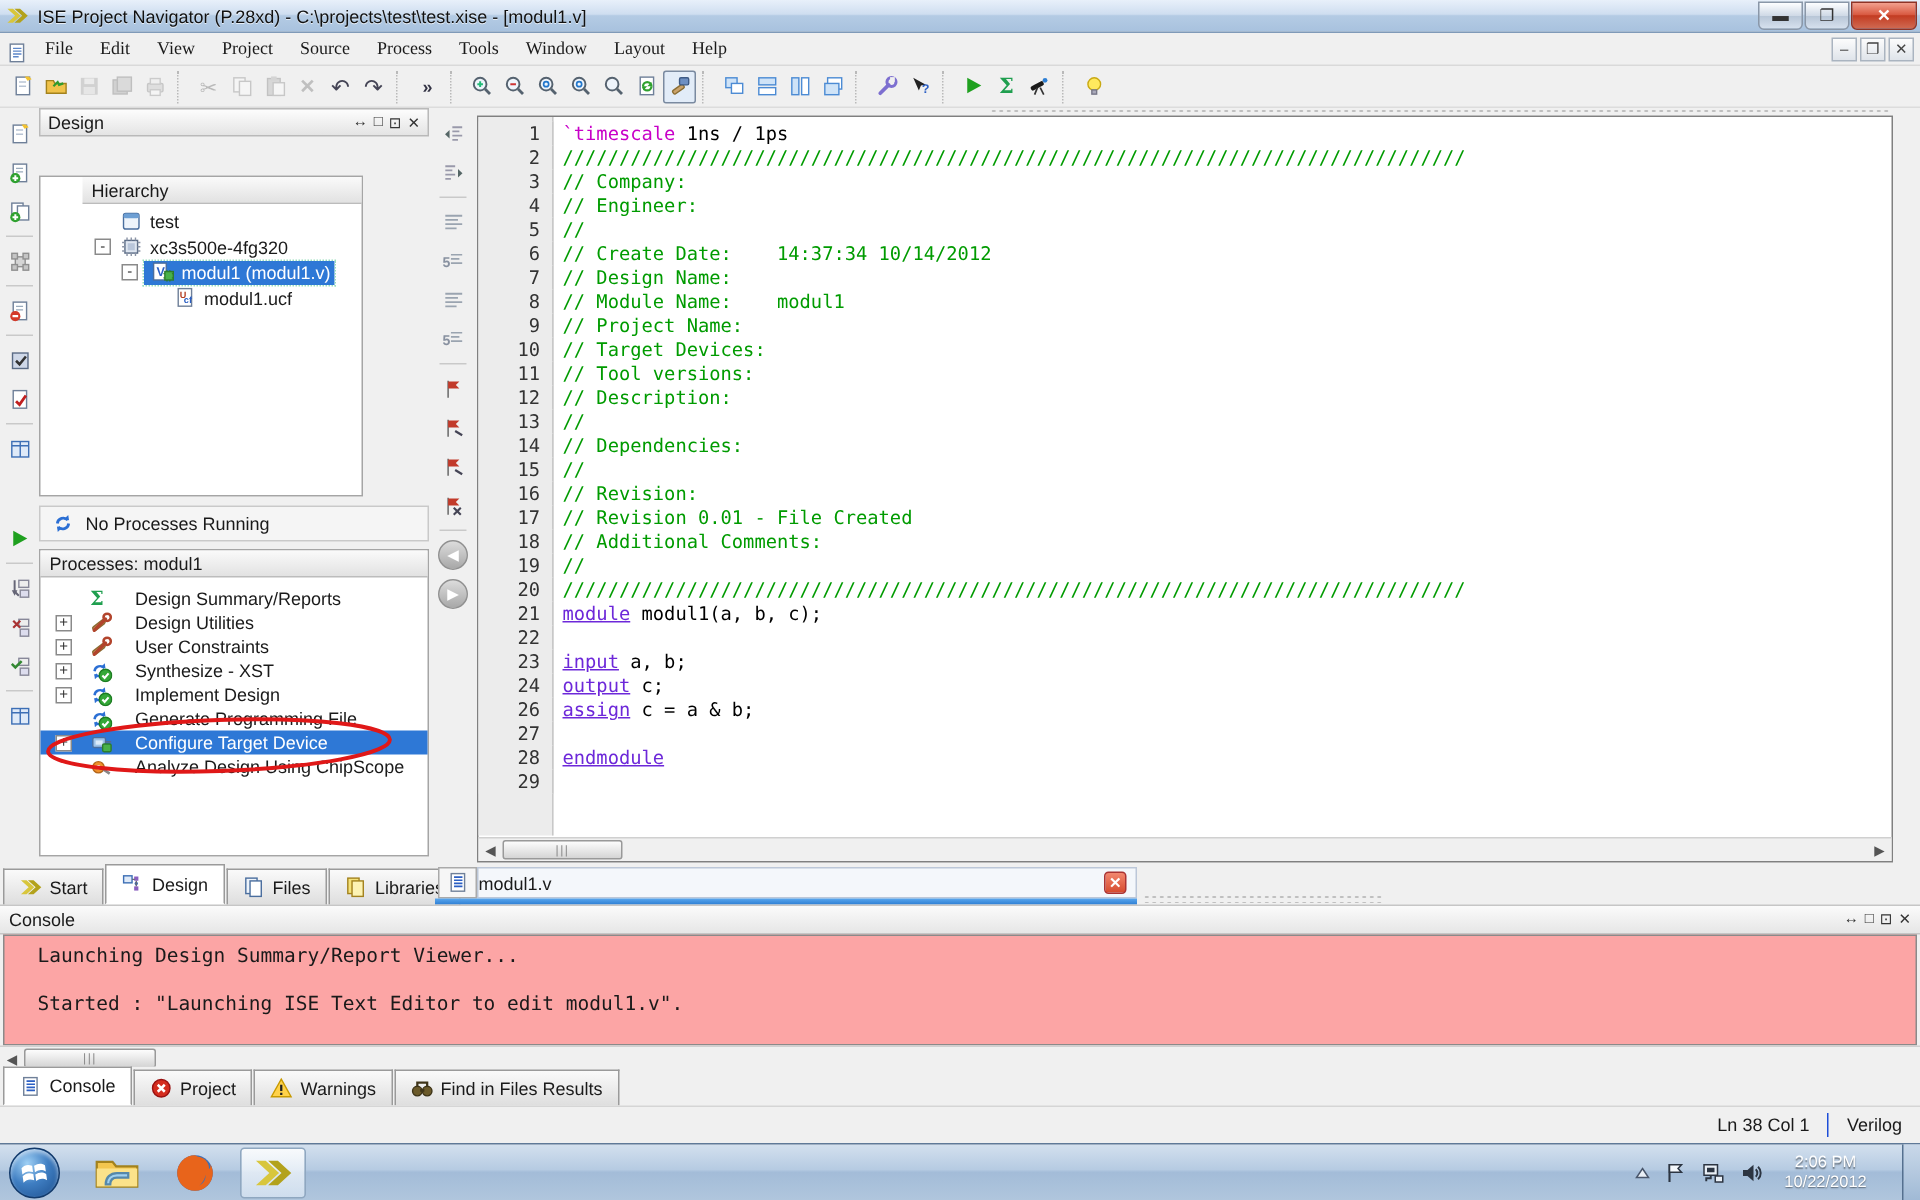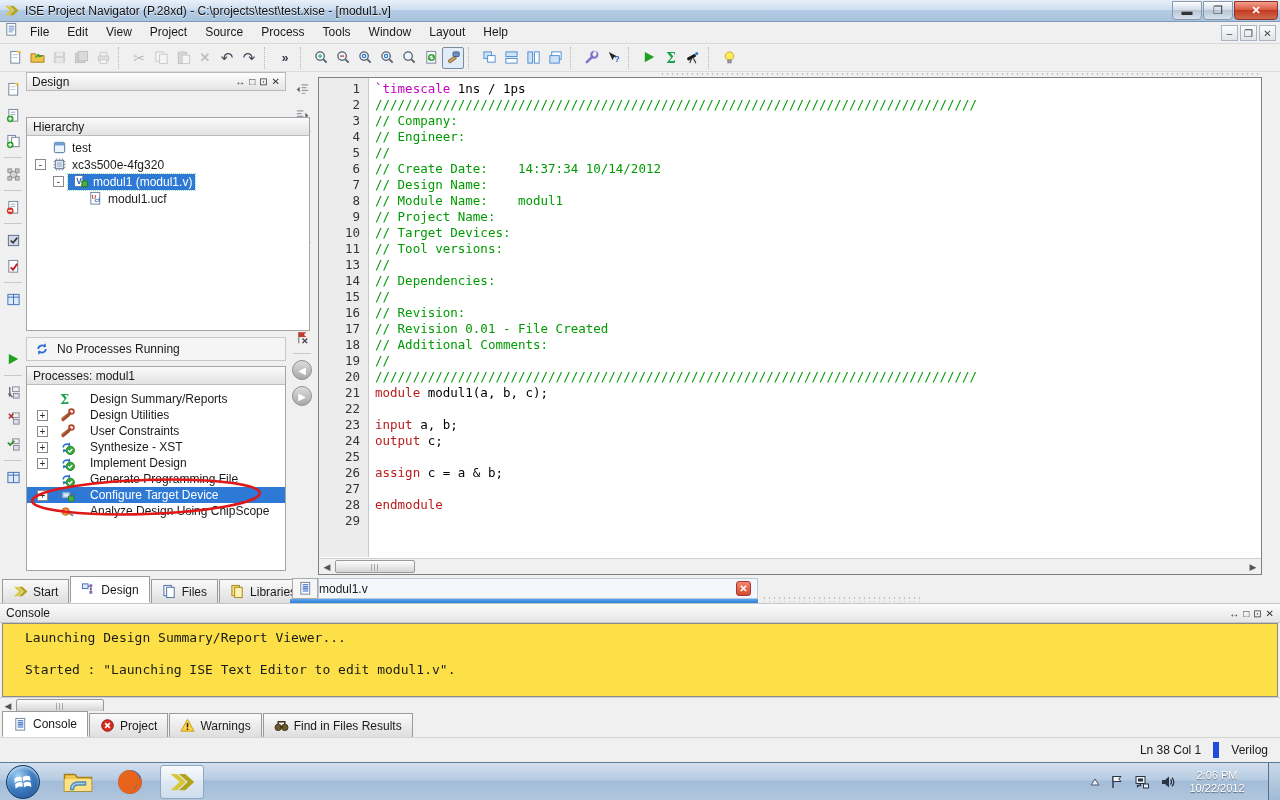--- a/index.html
+++ b/index.html
@@ -15,21 +15,21 @@
   .titlebar .ttext{margin-left:6px;color:#111;text-shadow:0 1px 0 rgba(255,255,255,.7);}
   .winbtns{position:absolute;right:2px;top:1px;display:flex;gap:1px;}
   .wbtn{width:30px;height:19px;border:1px solid #8a97a8;border-radius:0 0 4px 4px;
     background:linear-gradient(#fdfeff,#cfd9e6 50%,#b7c5d6 50%,#d6e1ee);
     display:flex;align-items:center;justify-content:center;font-size:11px;color:#333;}
   .wbtn.close{background:linear-gradient(#f2a08e,#d95b43 45%,#c33c22 50%,#d06a52);color:#fff;
     border-color:#8e3326;width:44px;font-weight:bold;}
 
   
   .menubar{left:0;top:22px;width:1280px;height:22px;background:#f0f0f0;border-bottom:1px solid #d9d9d9;
-    display:flex;align-items:flex-start;}
+    display:flex;align-items:flex-end;font-family:Liberation Serif, serif;}
   .menuitem{padding:3px 9px;}
   .mdibtns{position:absolute;right:4px;top:25px;display:flex;gap:2px;}
   .mdib{width:17px;height:16px;border:1px solid #aab4c0;background:linear-gradient(#fcfcfc,#dfe4ea);
     font-size:10px;display:flex;align-items:center;justify-content:center;color:#444;}
 
   
   .toolbar{left:0;top:44px;width:1280px;height:28px;background:#f0f0f0;border-bottom:1px solid #dcdcdc;
     display:flex;align-items:center;padding-left:4px;}
   .tbi{width:22px;height:22px;display:flex;align-items:center;justify-content:center;
     font-size:14px;color:#444;border:1px solid transparent;border-radius:2px;}
@@ -71,21 +71,21 @@
   .statusrow{left:26px;top:337px;width:260px;height:24px;background:#f5f5f5;border:1px solid #c9c9c9;
     display:flex;align-items:center;gap:6px;padding:0 8px;}
 
   
   .editor{left:318px;top:77px;width:944px;height:498px;background:#fff;border:1px solid #808080;}
   .coderows{position:absolute;left:0;top:0;right:0;bottom:17px;overflow:hidden;padding-top:3px;}
   .crow{height:16px;display:flex;font-family:"DejaVu Sans Mono",monospace;font-size:12.5px;white-space:pre;}
   .lnum{width:50px;background:#ececec;color:#333;text-align:right;padding-right:8px;flex:0 0 auto;
     border-right:1px solid #c8c8c8;}
   .ctext{padding-left:6px;}
-  .tk-p{color:#000;} .tk-c{color:#009b00;} .tk-k{color:#b91c1c;} .tk-m{color:#c800c8;}
+  .tk-p{color:#000;} .tk-c{color:#009b00;} .tk-k{color:#6d28d9;text-decoration:underline;} .tk-m{color:#c800c8;}
   .gutterfill{position:absolute;left:0;top:0;width:50px;bottom:17px;background:#ececec;border-right:1px solid #c8c8c8;}
 
   
   .hscroll{height:16px;background:#f0f0f0;border-top:1px solid #d0d0d0;position:absolute;display:flex;align-items:center;}
   .sarrow{width:16px;height:15px;display:flex;align-items:center;justify-content:center;font-size:9px;color:#555;}
   .sthumb{height:13px;background:linear-gradient(#fdfdfd,#d5d5d5);border:1px solid #999;border-radius:2px;
     display:flex;align-items:center;justify-content:center;color:#888;font-size:8px;letter-spacing:1px;}
 
   
   .tabsrow{left:0;top:576px;width:1280px;height:27px;background:#f0f0f0;display:flex;align-items:flex-end;}
@@ -100,29 +100,29 @@
   .doctab .closex{position:absolute;right:6px;width:15px;height:15px;border-radius:3px;
     background:linear-gradient(#f2876f,#d64b2f);border:1px solid #a33;color:#fff;font-size:10px;font-weight:bold;
     display:flex;align-items:center;justify-content:center;}
   .blueline{position:absolute;left:0px;top:23px;width:468px;height:4px;
     background:linear-gradient(#5aa7ee,#2f7fd4);}
   .dots{background-image:radial-gradient(#bfbfbf 1px,transparent 1.2px);background-size:5px 4px;}
 
   
   .conhead{left:0;top:603px;width:1280px;height:20px;background:linear-gradient(#fbfbfb,#e6e6e6);
     border-top:1px solid #c6c6c6;border-bottom:1px solid #c6c6c6;display:flex;align-items:center;padding:0 6px;}
-  .conbody{left:2px;top:623px;width:1276px;height:74px;background:#fde047;border:1px solid #8a8a8a;
+  .conbody{left:2px;top:623px;width:1276px;height:74px;background:#fca5a5;border:1px solid #8a8a8a;
     font-family:"DejaVu Sans Mono",monospace;font-size:13px;padding:6px 0 0 22px;}
   .conline{height:16px;white-space:pre;}
   .contabs{left:0;top:711px;width:1280px;height:26px;background:#f0f0f0;display:flex;align-items:flex-end;padding-left:2px;}
 
   
   .statusbar{left:0;top:737px;width:1280px;height:25px;background:#f0f0f0;border-top:1px solid #d5d5d5;
     display:flex;align-items:center;justify-content:flex-end;gap:0;}
-  .sb-cell{padding:0 12px;height:16px;display:flex;align-items:center;border-left:6px solid #1d4ed8;}
+  .sb-cell{padding:0 12px;height:16px;display:flex;align-items:center;border-left:1px solid #1d4ed8;}
 
   
   .taskbar{left:0;top:762px;width:1280px;height:38px;
     background:linear-gradient(#d3e0ee 0%,#b6cbe2 45%,#a3bcd8 50%,#b0c6dd 100%);
     border-top:1px solid #5f7998;display:flex;align-items:center;}
   .orb{width:34px;height:34px;border-radius:50%;margin:0 16px 0 6px;
     background:radial-gradient(circle at 35% 30%,#9fd0f5 0%,#3f7ec2 45%,#1b4e8d 100%);
     border:1px solid #123a6b;display:flex;align-items:center;justify-content:center;box-shadow:inset 0 2px 3px rgba(255,255,255,.6);}
   .tbtn{width:44px;height:34px;margin-right:8px;display:flex;align-items:center;justify-content:center;border-radius:3px;}
   .tbtn.active{background:linear-gradient(rgba(255,255,255,.85),rgba(220,232,245,.7));border:1px solid #8fa7c0;}
@@ -546,21 +546,21 @@
 
   <div class="abs panelhead" style="left:26px;top:72px;width:260px;">
     <span>Design</span>
     <div class="ph-btns">
       <span>↔</span>
       <span>□</span>
       <span>⊡</span>
       <span>✕</span>
     </div>
   </div>
-  <div class="abs box" style="left:26px;top:117px;width:284px;height:214px;">
+  <div class="abs box" style="left:26px;top:117px;width:216px;height:214px;padding-left:28px;">
     <div class="boxhead">
       <span>Hierarchy</span>
     </div>
     <div id="hier-tree" style="padding-top:3px;">
         <div class="trow" style="padding-left: 8px;">
           <span class="noexp"></span>
           <span style="display: inline-flex; align-items: center;">
             <span class="ticon">
               <svg width="15" height="15" viewBox="0 0 16 16">
                 <rect x="2.5" y="2.5" width="11" height="11" rx="1.5" fill="#eef4fb" stroke="#4a6e9e"></rect>
@@ -739,33 +739,33 @@
         <div class="crow"><span class="lnum">2</span><span class="ctext"><span class="tk-c">////////////////////////////////////////////////////////////////////////////////</span></span></div>
         <div class="crow"><span class="lnum">3</span><span class="ctext"><span class="tk-c">// Company: </span></span></div>
         <div class="crow"><span class="lnum">4</span><span class="ctext"><span class="tk-c">// Engineer: </span></span></div>
         <div class="crow"><span class="lnum">5</span><span class="ctext"><span class="tk-c">// </span></span></div>
         <div class="crow"><span class="lnum">6</span><span class="ctext"><span class="tk-c">// Create Date:    14:37:34 10/14/2012 </span></span></div>
         <div class="crow"><span class="lnum">7</span><span class="ctext"><span class="tk-c">// Design Name: </span></span></div>
         <div class="crow"><span class="lnum">8</span><span class="ctext"><span class="tk-c">// Module Name:    modul1 </span></span></div>
         <div class="crow"><span class="lnum">9</span><span class="ctext"><span class="tk-c">// Project Name: </span></span></div>
         <div class="crow"><span class="lnum">10</span><span class="ctext"><span class="tk-c">// Target Devices: </span></span></div>
         <div class="crow"><span class="lnum">11</span><span class="ctext"><span class="tk-c">// Tool versions: </span></span></div>
+        <div class="crow"><span class="lnum">12</span><span class="ctext"><span class="tk-c">// Description: </span></span></div>
         <div class="crow"><span class="lnum">13</span><span class="ctext"><span class="tk-c">//</span></span></div>
         <div class="crow"><span class="lnum">14</span><span class="ctext"><span class="tk-c">// Dependencies: </span></span></div>
         <div class="crow"><span class="lnum">15</span><span class="ctext"><span class="tk-c">//</span></span></div>
         <div class="crow"><span class="lnum">16</span><span class="ctext"><span class="tk-c">// Revision: </span></span></div>
         <div class="crow"><span class="lnum">17</span><span class="ctext"><span class="tk-c">// Revision 0.01 - File Created</span></span></div>
         <div class="crow"><span class="lnum">18</span><span class="ctext"><span class="tk-c">// Additional Comments: </span></span></div>
         <div class="crow"><span class="lnum">19</span><span class="ctext"><span class="tk-c">//</span></span></div>
         <div class="crow"><span class="lnum">20</span><span class="ctext"><span class="tk-c">////////////////////////////////////////////////////////////////////////////////</span></span></div>
         <div class="crow"><span class="lnum">21</span><span class="ctext"><span class="tk-k">module</span><span class="tk-p"> modul1(a, b, c);</span></span></div>
         <div class="crow"><span class="lnum">22</span><span class="ctext"></span></div>
         <div class="crow"><span class="lnum">23</span><span class="ctext"><span class="tk-k">input</span><span class="tk-p"> a, b;</span></span></div>
         <div class="crow"><span class="lnum">24</span><span class="ctext"><span class="tk-k">output</span><span class="tk-p"> c;</span></span></div>
-        <div class="crow"><span class="lnum">25</span><span class="ctext"></span></div>
         <div class="crow"><span class="lnum">26</span><span class="ctext"><span class="tk-k">assign</span><span class="tk-p"> c = a &amp; b;</span></span></div>
         <div class="crow"><span class="lnum">27</span><span class="ctext"></span></div>
         <div class="crow"><span class="lnum">28</span><span class="ctext"><span class="tk-k">endmodule</span></span></div>
         <div class="crow"><span class="lnum">29</span><span class="ctext"></span></div>
       </div>
     <div class="hscroll" style="left:0;right:0;bottom:0;">
       <div class="sarrow">◀</div>
       <div class="sthumb" style="width:80px;">|||</div>
       <div class="sarrow" style="margin-left:auto;">▶</div>
     </div>

